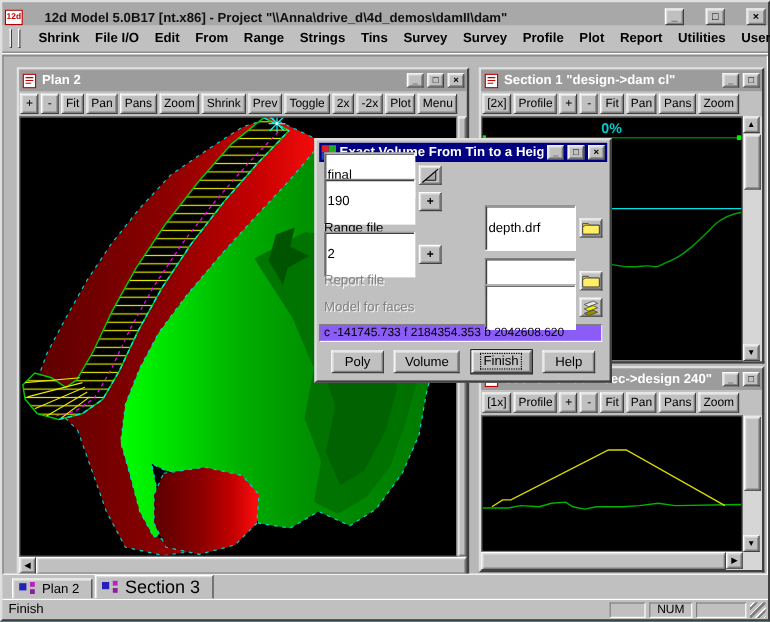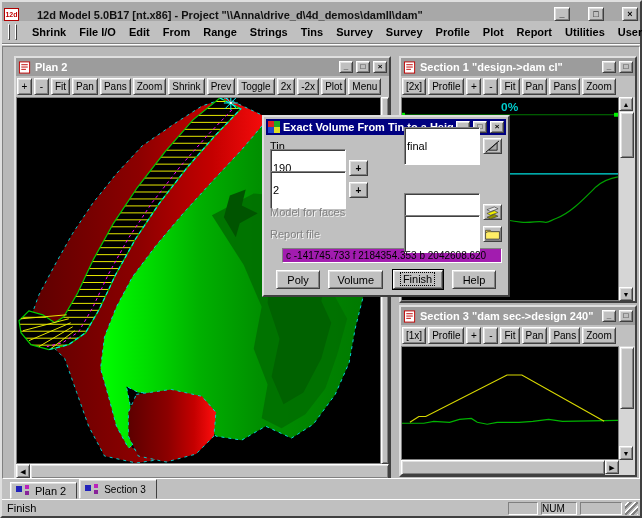--- a/index.html
+++ b/index.html
@@ -62,49 +62,49 @@
   .dico { width:12px; height:12px; flex:none; display:grid; grid-template-columns:6px 6px; grid-template-rows:6px 6px; }
   .dico i { display:block; }
   .drow { display:flex; align-items:center; height:22px; padding:0 4px; }
   .dlabel { flex:1; font-size:11px; color:#000; }
   .drow.disabled .dlabel { color:#828282; text-shadow:1px 1px 0 #f2f2f2; }
   .dinput { width:76px; height:16px; font-size:11px; padding:18px 2px; flex:none;
             background:#fff; border:1px solid; border-color:#808080 #fff #fff #808080;
             box-shadow: inset 1px 1px 0 #404040; font-family:"Liberation Sans",sans-serif; }
   .dicon { width:19px; height:16px; margin-left:3px; flex:none; padding:0; display:flex;
            align-items:center; justify-content:center; font-size:10px; font-weight:bold; }
-  .dmsg { margin:3px 4px 2px 16px; height:15px; font-size:10px; line-height:13px; padding:0 3px;
-          background:#a21caf; border:1px solid; border-color:#808080 #fff #fff #808080; color:#000;
+  .dmsg { margin:3px 4px 2px 0; height:15px; font-size:10px; line-height:13px; padding:0 3px;
+          background:#8b5cf6; border:1px solid; border-color:#808080 #fff #fff #808080; color:#000;
           white-space:nowrap; overflow:hidden; }
   .dbtns { display:flex; align-items:center; justify-content:space-between; padding:4px 10px 3px 10px; }
   .dbtn { height:19px; min-width:44px; font-size:11px; padding:1px 8px; }
   .default-btn { border:1px solid #000; background:#c0c0c0; padding:0; height:21px; min-width:52px; }
   .default-btn .inner { display:block; height:19px; line-height:17px; padding:0 6px; font-size:11px;
             background:#c0c0c0; border:1px solid; border-color:#fff #404040 #404040 #fff;
             box-shadow: inset 1px 1px 0 #dfdfdf, inset -1px -1px 0 #808080; }
   .default-btn .focus { outline:1px dotted #000; padding:0 2px; }
 
   
   .tabbar { position:absolute; left:0; top:477px; width:638px; height:20px; display:flex;
             align-items:flex-end; padding-left:8px; }
   .tab { height:17px; display:flex; align-items:center; gap:4px; padding:0 10px 0 5px;
          background:#c0c0c0; border:1px solid; border-color:#ffffff #404040 transparent #ffffff;
          box-shadow: inset 1px 1px 0 #dfdfdf; font-size:11px; color:#000; margin-right:2px; }
-  .tab.active { height:20px; font-size:10px; z-index:2; }
+  .tab.active { height:20px; font-size:15px; z-index:2; }
   .tabicon { position:relative; width:15px; height:11px; flex:none; }
   .tabicon .b  { position:absolute; left:0; top:1px; width:6px; height:6px; background:#2222bb; }
   .tabicon .m1 { position:absolute; left:9px; top:0; width:4px; height:4px; background:#bb22bb; }
   .tabicon .m2 { position:absolute; left:9px; top:6px; width:4px; height:4px; background:#882299; }
 
   
   .statusbar { position:absolute; left:0; top:497px; width:638px; height:17px;
                border-top:1px solid #ffffff; display:flex; align-items:center; padding:0 2px; }
   .smsg { flex:1; font-size:11px; color:#000; padding-left:3px; }
   .spanel { height:13px; margin-left:3px; border:1px solid; border-color:#808080 #fff #fff #808080;
-            font-size:10px; line-height:11px; text-align:left; color:#000; }
+            font-size:10px; line-height:11px; text-align:center; color:#000; }
   .grip { width:13px; height:13px; margin-left:3px;
           background: repeating-linear-gradient(135deg, #c0c0c0 0 2px, #ffffff 2px 3px, #808080 3px 5px); }
 </style>
 </head>
 <body>
 
 <div class="screen">
 
   <div class="titlebar">
     <div class="appicon">12d</div>
@@ -321,64 +321,73 @@
           <i style="background:#2244cc"></i>
             <i style="background:#dddd22"></i>
         </span>
         <span class="dtext">Exact Volume From Tin to a Height</span>
         <button class="btn95 tbtn sm">_</button>
         <button class="btn95 tbtn sm">□</button>
         <button class="btn95 tbtn sm">×</button>
       </div>
 
       <div class="drow">
-        <span class="dlabel">Tin</span>
         <input class="dinput" readonly="" value="final" style="">
         <button class="btn95 dicon">
           <svg width="15" height="13" viewBox="0 0 16 14">
             <path d="M1,13 L15,1" stroke="#000" stroke-width="1" fill="none"></path>
             <path d="M4,11 L13,3 L13,11 Z" fill="#a8a8a8" stroke="#000" stroke-width="0.8"></path>
           </svg>
         </button>
       </div>
 
       <div class="drow">
         <input class="dinput" readonly="" value="190" style="">
         <button class="btn95 dicon">+</button>
       </div>
 
+      <div class="drow">
+        <span class="dlabel">Range file</span>
+        <input class="dinput" readonly="" value="depth.drf" style="">
+        <button class="btn95 dicon">
+          <svg width="15" height="12" viewBox="0 0 16 13">
+            <path d="M0.5,2.5 h5 l1.5,1.5 h8.5 v8 h-15 z" fill="#e8c840" stroke="#404040" stroke-width="0.8"></path>
+            <path d="M0.5,5.5 l2.5,-1.5 h12.5 v8 h-15 z" fill="#ffee66" stroke="#404040" stroke-width="0.8"></path>
+          </svg>
+        </button>
+      </div>
 
       <div class="drow">
         <input class="dinput" readonly="" value="2" style="">
         <button class="btn95 dicon">+</button>
+      </div>
+
+      <div class="drow disabled">
+        <span class="dlabel">Report file</span>
+        <input class="dinput" readonly="" value="" style="">
+        <button class="btn95 dicon">
+          <svg width="15" height="12" viewBox="0 0 16 13">
+            <path d="M0.5,2.5 h5 l1.5,1.5 h8.5 v8 h-15 z" fill="#e8c840" stroke="#404040" stroke-width="0.8"></path>
+            <path d="M0.5,5.5 l2.5,-1.5 h12.5 v8 h-15 z" fill="#ffee66" stroke="#404040" stroke-width="0.8"></path>
+          </svg>
+        </button>
       </div>
 
       <div class="drow disabled">
         <span class="dlabel">Model for faces</span>
         <input class="dinput" readonly="" value="" style="">
         <button class="btn95 dicon">
           <svg width="15" height="13" viewBox="0 0 16 14">
             <path d="M2,4 l8,-3 4,2 -8,3 z" fill="#e8e8e8" stroke="#404040" stroke-width="0.7"></path>
             <path d="M2,8 l8,-3 4,2 -8,3 z" fill="#f0f000" stroke="#404040" stroke-width="0.7"></path>
             <path d="M2,12 l8,-3 4,2 -8,3 z" fill="#909000" stroke="#404040" stroke-width="0.7"></path>
           </svg>
         </button>
       </div>
 
-      <div class="drow disabled">
-        <span class="dlabel">Report file</span>
-        <input class="dinput" readonly="" value="" style="">
-        <button class="btn95 dicon">
-          <svg width="15" height="12" viewBox="0 0 16 13">
-            <path d="M0.5,2.5 h5 l1.5,1.5 h8.5 v8 h-15 z" fill="#e8c840" stroke="#404040" stroke-width="0.8"></path>
-            <path d="M0.5,5.5 l2.5,-1.5 h12.5 v8 h-15 z" fill="#ffee66" stroke="#404040" stroke-width="0.8"></path>
-          </svg>
-        </button>
-      </div>
-
       <div class="dmsg">c -141745.733 f 2184354.353 b 2042608.620</div>
 
       <div class="dbtns">
         <button class="btn95 dbtn">Poly</button>
         <button class="btn95 dbtn">Volume</button>
         <button class="default-btn">
           <span class="inner"><span class="focus">Finish</span></span>
         </button>
         <button class="btn95 dbtn">Help</button>
       </div>

